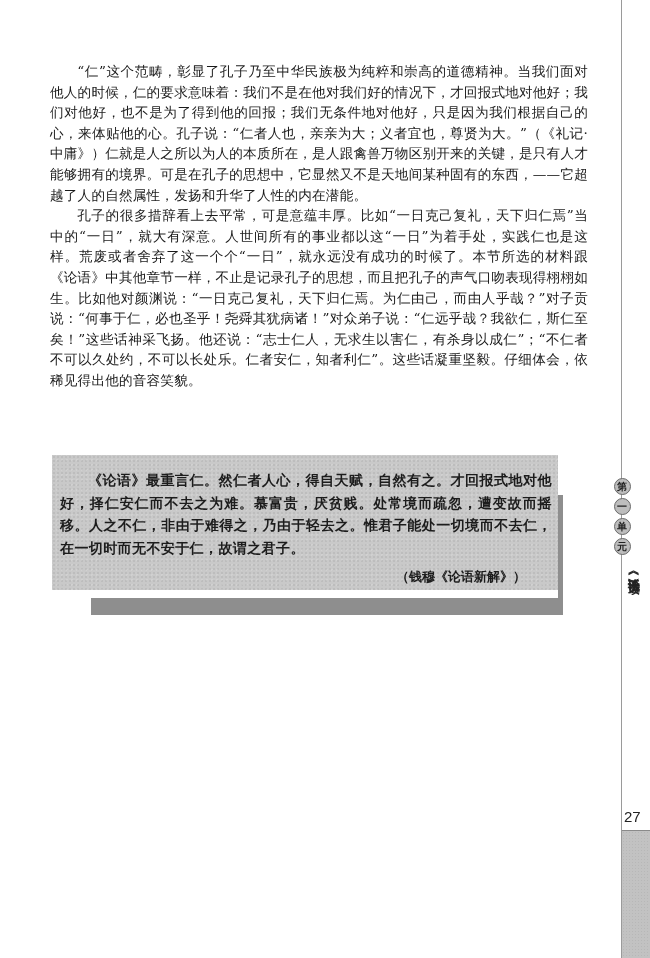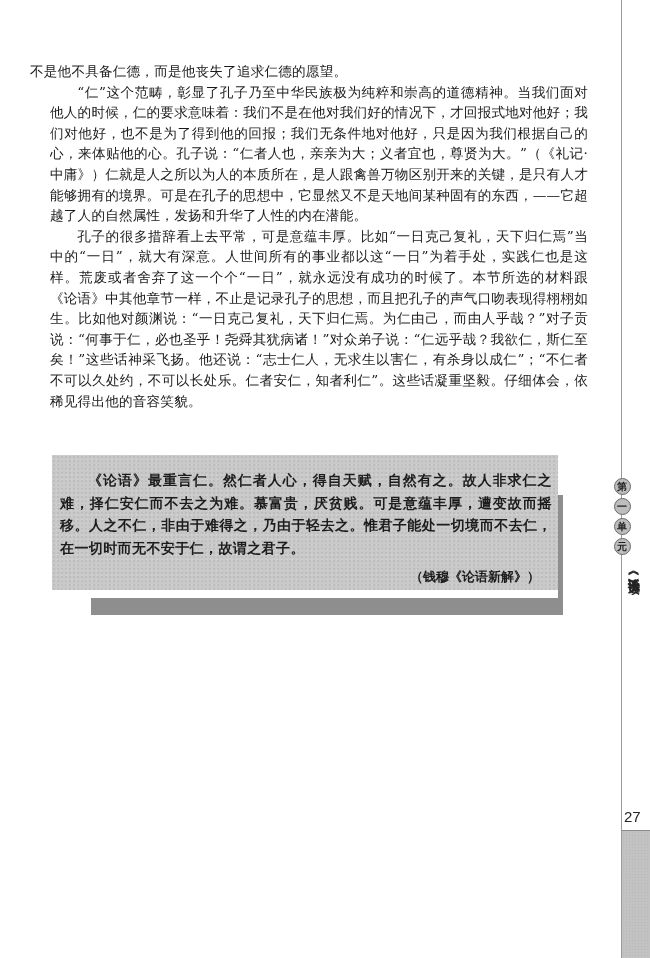--- a/index.html
+++ b/index.html
@@ -26,21 +26,21 @@
     background-position: 0 0, 2px 2px;
   }
   .quote-text {
     position: absolute; left: 8px; top: 14px; width: 492px;
     font-family: "DejaVu Serif", "Liberation Serif", serif;
     font-size: 14px; line-height: 22.5px; font-weight: bold; color: #1c1c1c;
     text-align: justify; letter-spacing: 0.4px;
   }
   .quote-text p { margin: 0; text-indent: 2em; }
   .quote-source {
-    position: absolute; right: 18px; top: 113px;
+    position: absolute; right: 32px; top: 113px;
     font-size: 13px; color: #1c1c1c; font-weight: bold;
   }
   .shadow-right {
     position: absolute; left: 558px; top: 495px; width: 5px; height: 120px;
     background: #8e8e8e;
   }
   .shadow-bottom {
     position: absolute; left: 91px; top: 598px; width: 472px; height: 17px;
     background: #8e8e8e;
   }
@@ -73,31 +73,30 @@
     background-size: 3px 3px;
     border-top: 1px solid #8a8a8a;
   }
 </style>
 </head>
 <body>
 
 <div class="page">
 
   <div class="body-text">
-    <p>不是他不具备仁德，而是他丧失了追求仁德的愿望。</p>
     <p class="indent">“仁”这个范畴，彰显了孔子乃至中华民族极为纯粹和崇高的道德精神。当我们面对他人的时候，仁的要求意味着：我们不是在他对我们好的情况下，才回报式地对他好；我们对他好，也不是为了得到他的回报；我们无条件地对他好，只是因为我们根据自己的心，来体贴他的心。孔子说：“仁者人也，亲亲为大；义者宜也，尊贤为大。”（《礼记·中庸》）仁就是人之所以为人的本质所在，是人跟禽兽万物区别开来的关键，是只有人才能够拥有的境界。可是在孔子的思想中，它显然又不是天地间某种固有的东西，——它超越了人的自然属性，发扬和升华了人性的内在潜能。</p>
     <p class="indent">孔子的很多措辞看上去平常，可是意蕴丰厚。比如“一日克己复礼，天下归仁焉”当中的“一日”，就大有深意。人世间所有的事业都以这“一日”为着手处，实践仁也是这样。荒废或者舍弃了这一个个“一日”，就永远没有成功的时候了。本节所选的材料跟《论语》中其他章节一样，不止是记录孔子的思想，而且把孔子的声气口吻表现得栩栩如生。比如他对颜渊说：“一日克己复礼，天下归仁焉。为仁由己，而由人乎哉？”对子贡说：“何事于仁，必也圣乎！尧舜其犹病诸！”对众弟子说：“仁远乎哉？我欲仁，斯仁至矣！”这些话神采飞扬。他还说：“志士仁人，无求生以害仁，有杀身以成仁”；“不仁者不可以久处约，不可以长处乐。仁者安仁，知者利仁”。这些话凝重坚毅。仔细体会，依稀见得出他的音容笑貌。</p>
   </div>
 
   <div class="shadow-right"></div>
   <div class="shadow-bottom"></div>
 
   <div class="quote-box">
     <div class="quote-text">
-      <p>《论语》最重言仁。然仁者人心，得自天赋，自然有之。故人非求仁之难，择仁安仁而不去之为难。慕富贵，厌贫贱。可是意蕴丰厚，遭变故而摇移。人之不仁，非由于难得之，乃由于轻去之。惟君子能处一切境而不去仁，在一切时而无不安于仁，故谓之君子。</p>
+      <p>《论语》最重言仁。然仁者人心，得自天赋，自然有之。才回报式地对他好，择仁安仁而不去之为难。慕富贵，厌贫贱。处常境而疏忽，遭变故而摇移。人之不仁，非由于难得之，乃由于轻去之。惟君子能处一切境而不去仁，在一切时而无不安于仁，故谓之君子。</p>
     </div>
     <div class="quote-source">（钱穆《论语新解》）</div>
   </div>
 
   <div class="side-rule"></div>
 
   <div class="unit-tab">
     <div class="unit-circle">第</div>
     <div class="unit-circle">一</div>
     <div class="unit-circle">单</div>

